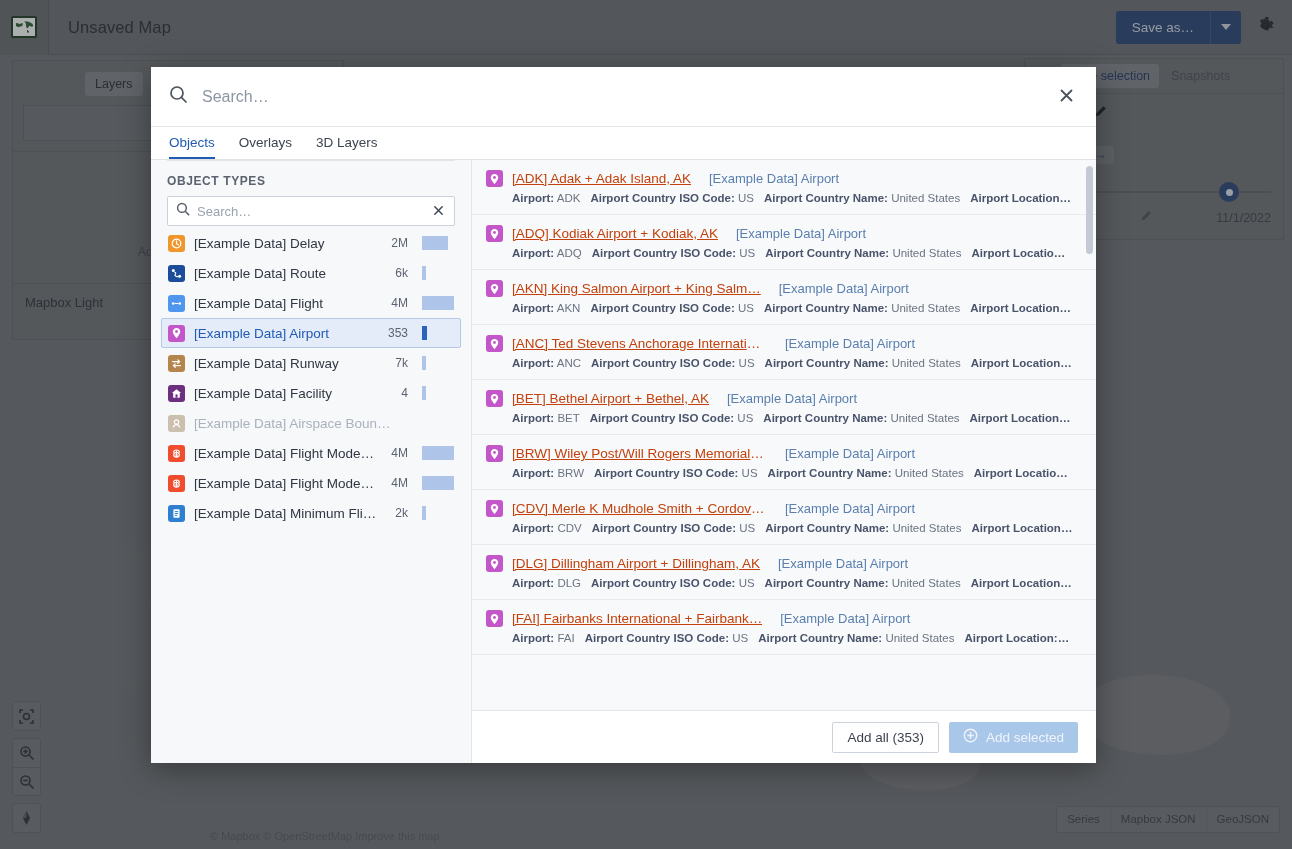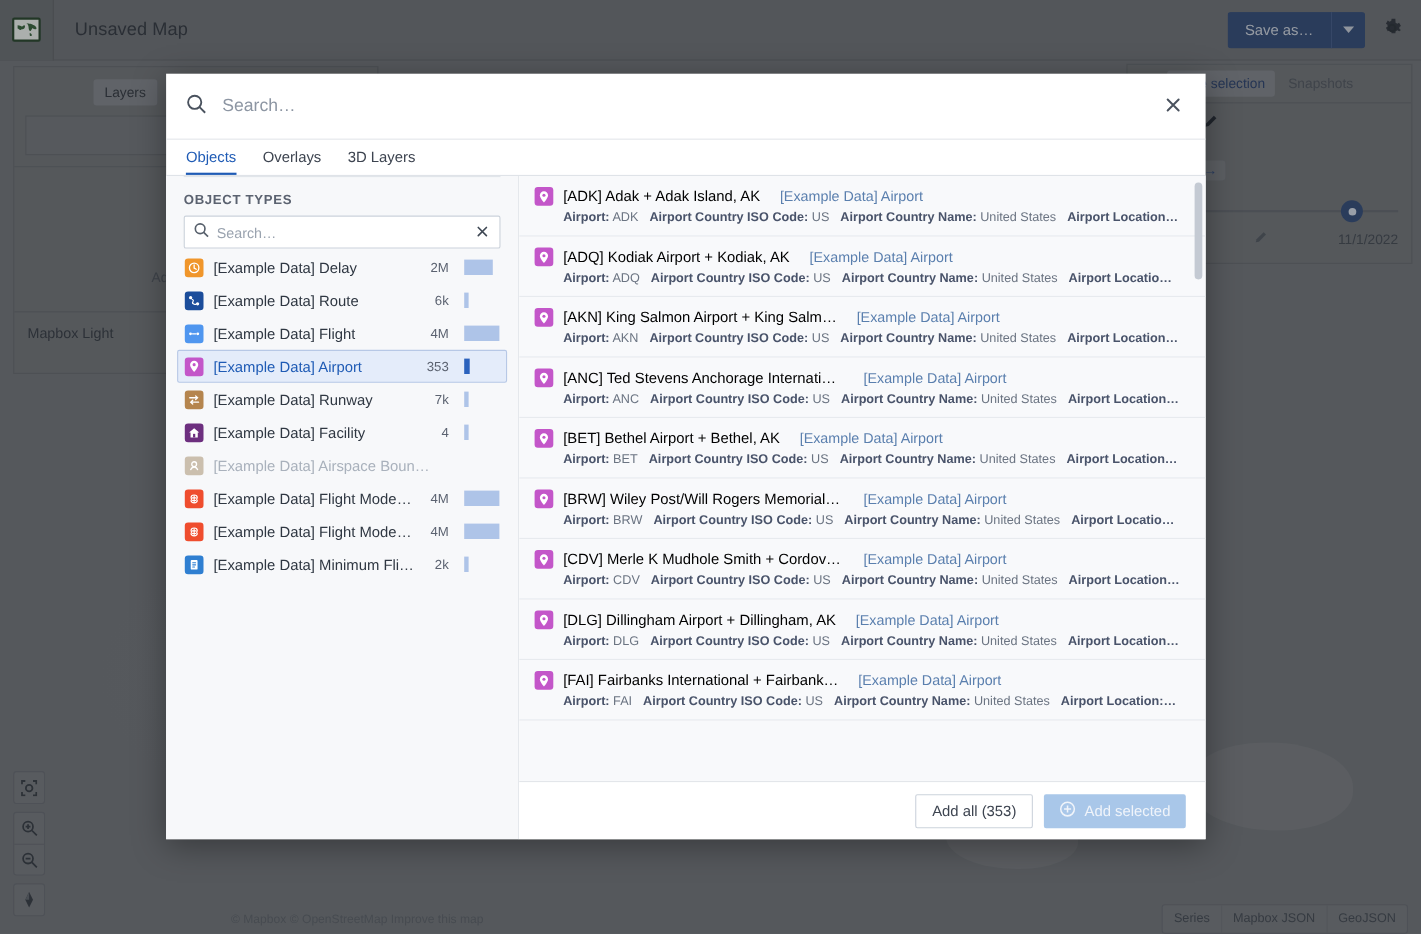--- a/index.html
+++ b/index.html
@@ -101,21 +101,21 @@
   #rp-knob i { width: 7px; height: 7px; border-radius: 50%; background: #cfd6e2; display:block; }
   #rp-range { position: absolute; left: 12px; right: 12px; bottom: 16px; display: flex; align-items: center; justify-content: space-between; font-size: 12.5px; color: #3d434b; }
 
   
   #map-ctrls { position: absolute; left: 12px; bottom: 16px; display: flex; flex-direction: column; gap: 7px; }
   .mc-group { background: #6f7276; border: 1px solid #60636a; border-radius: 3px; display:flex; flex-direction: column; }
   .mc-btn { width: 27px; height: 28px; display: flex; align-items: center; justify-content: center; cursor: pointer; }
   .mc-btn + .mc-btn { border-top: 1px solid #60636a; }
   #map-attrib { position: absolute; left: 210px; bottom: 7px; font-size: 11px; color: #555a61; }
   #map-formats {
-    position: absolute; right: 12px; bottom: 0; background: #6f7276; border: 1px solid #60636a;
+    position: absolute; right: 12px; bottom: 16px; background: #6f7276; border: 1px solid #60636a;
     border-radius: 3px; display: flex; align-items: center; height: 27px;
   }
   .fmt-btn { font-size: 11.5px; color: #3c424b; padding: 0 10px; line-height: 25px; cursor: pointer; }
   .fmt-btn + .fmt-btn { border-left: 1px solid #676a70; }
 
   
   #scrim { position: absolute; inset: 0; background: rgba(40,43,48,.32); }
 
   
   #modal {
@@ -183,21 +183,21 @@
     display: flex; align-items: center; justify-content: center; gap: 9px;
     font-size: 13.5px; color: #3d4450; font-family: inherit; cursor: pointer;
   }
 
   
   #results-col { flex: 1; min-width: 0; display: flex; flex-direction: column; background: #fff; }
   #results-list { flex: 1; overflow: hidden; position: relative; background: #f8f9fb; }
   .res-row { padding: 10px 18px 10px 14px; border-bottom: 1px solid #e7eaee; display: flex; flex-direction: column; gap: 5px; cursor: pointer; }
   .res-top { display: flex; align-items: center; gap: 9px; }
   .res-pin { width: 17px; height: 17px; border-radius: 3px; background: #c356c9; display: flex; align-items: center; justify-content: center; flex: none; }
-  .res-title { font-size: 13.5px; color: #000000; white-space: nowrap; overflow: hidden; text-overflow: ellipsis; max-width: 255px; }
+  .res-title { font-size: 13.5px; color: #c2410c; white-space: nowrap; overflow: hidden; text-overflow: ellipsis; max-width: 255px; text-decoration: underline; }
   .res-type { font-size: 13px; color: #5a7fae; white-space: nowrap; margin-left: 9px; }
   .res-meta { display: flex; gap: 0; font-size: 11.5px; white-space: nowrap; overflow: hidden; padding-left: 26px; }
   .res-meta span { margin-right: 10px; }
   .res-meta b { font-weight: bold; color: #4b5costume; color: #4a5costume; color: #49536a; }
   .res-meta em { font-style: normal; color: #6b7482; }
   #results-scrollbar { position: absolute; right: 3px; top: 6px; width: 7px; height: 88px; background: #c4cad3; border-radius: 4px; }
 
   #results-footer {
     height: 53px; flex: none; display: flex; align-items: center; justify-content: flex-end;
     gap: 10px; padding: 0 18px; border-top: 1px solid #e3e6ea; background: #fff;

